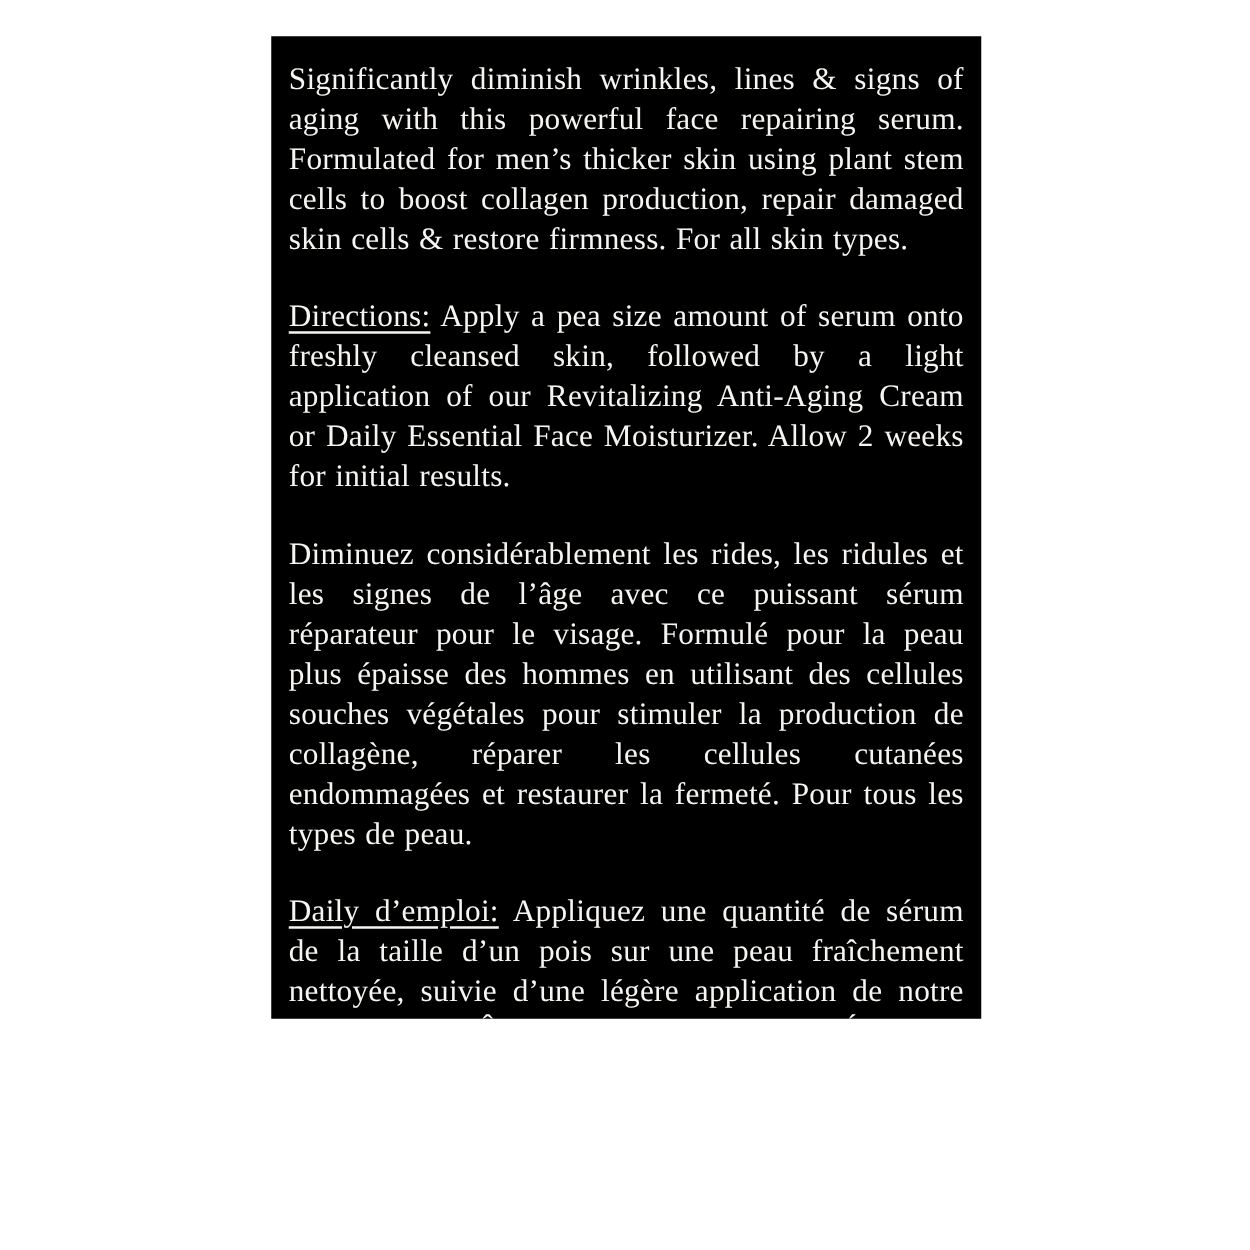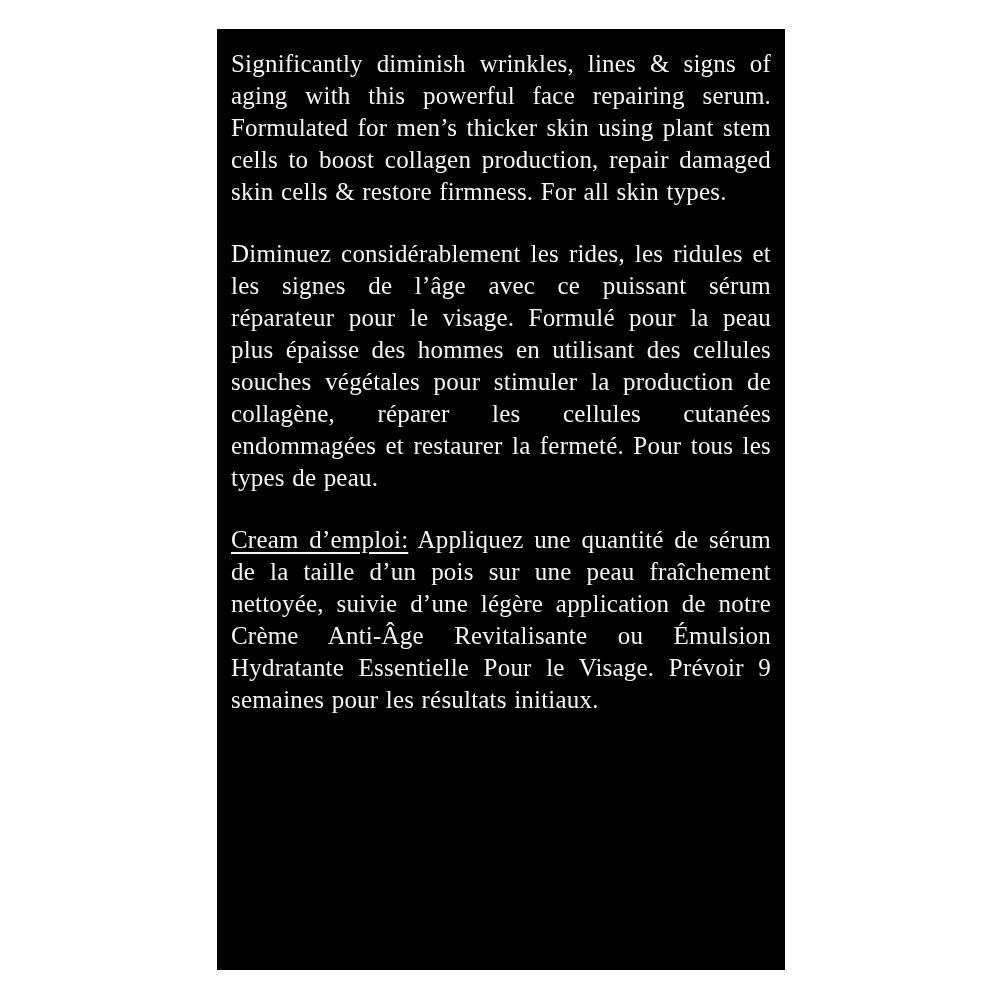--- a/index.html
+++ b/index.html
@@ -8,21 +8,21 @@
     width: 1000px;
     height: 1000px;
     background: #ffffff;
     font-family: "Liberation Serif", "DejaVu Serif", serif;
   }
   .label {
     position: absolute;
     left: 217px;
     top: 29px;
     width: 568px;
-    height: 941px;
+    height: 786px;
     background: #000000;
     box-sizing: border-box;
     padding: 19px 14px 18px 14px;
     color: #f7f5f2;
     overflow: hidden;
   }
   .para {
     margin: 0 0 30px 0;
     font-size: 25px;
     line-height: 32px;
@@ -39,19 +39,20 @@
   }
 </style>
 </head>
 <body>
 
 <div class="canvas">
   <div class="label">
 
     <p class="para"><span>Significantly diminish wrinkles, lines &amp; signs of aging with this powerful face repairing serum. Formulated for men’s thicker skin using plant stem cells to boost collagen production, repair damaged skin cells &amp; restore firmness. For all skin types.</span></p>
 
+    <p class="para"><span class="hd">Directions:</span> <span>Apply a pea size amount of serum onto freshly cleansed skin, followed by a light application of our Revitalizing Anti-Aging Cream or Daily Essential Face Moisturizer. Allow 2 weeks for initial results.</span></p>
 
     <p class="para"><span>Diminuez considérablement les rides, les ridules et les signes de l’âge avec ce puissant sérum réparateur pour le visage. Formulé pour la peau plus épaisse des hommes en utilisant des cellules souches végétales pour stimuler la production de collagène, réparer les cellules cutanées endommagées et restaurer la fermeté. Pour tous les types de peau.</span></p>
 
-    <p class="para"><span class="hd">Cream d’emploi:</span> <span>Appliquez une quantité de sérum de la taille d’un pois sur une peau fraîchement nettoyée, suivie d’une légère application de notre Crème Anti-Âge Revitalisante ou Émulsion Hydratante Essentielle Pour le Visage. Prévoir 9 semaines pour les résultats initiaux.</span></p>
+    <p class="para"><span class="hd">Daily d’emploi:</span> <span>Appliquez une quantité de sérum de la taille d’un pois sur une peau fraîchement nettoyée, suivie d’une légère application de notre Crème Anti-Âge Revitalisante ou Émulsion Hydratante Essentielle Pour le Visage. Prévoir 9 semaines pour les résultats initiaux.</span></p>
 
   </div>
 </div>
 
 </body></html>

